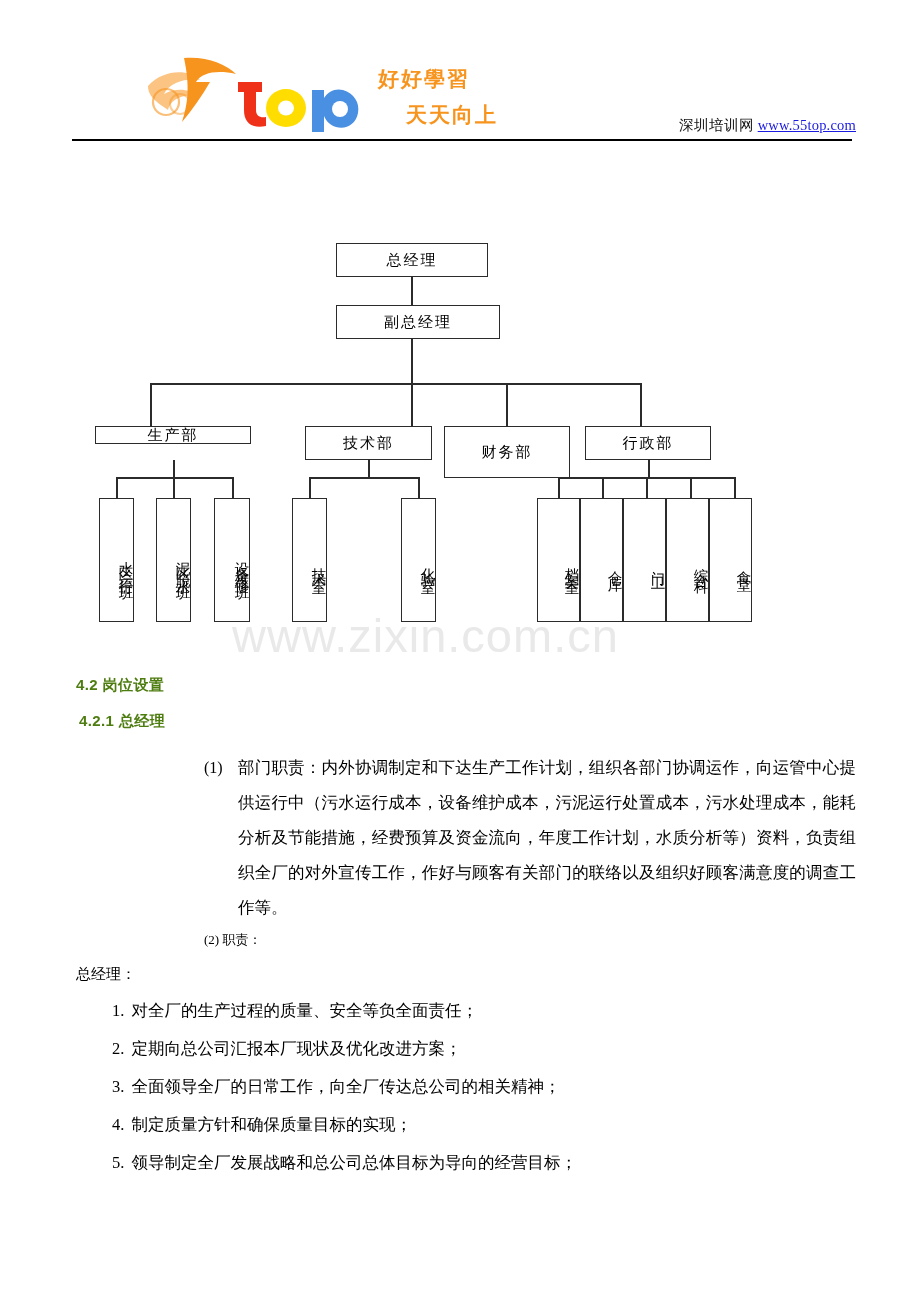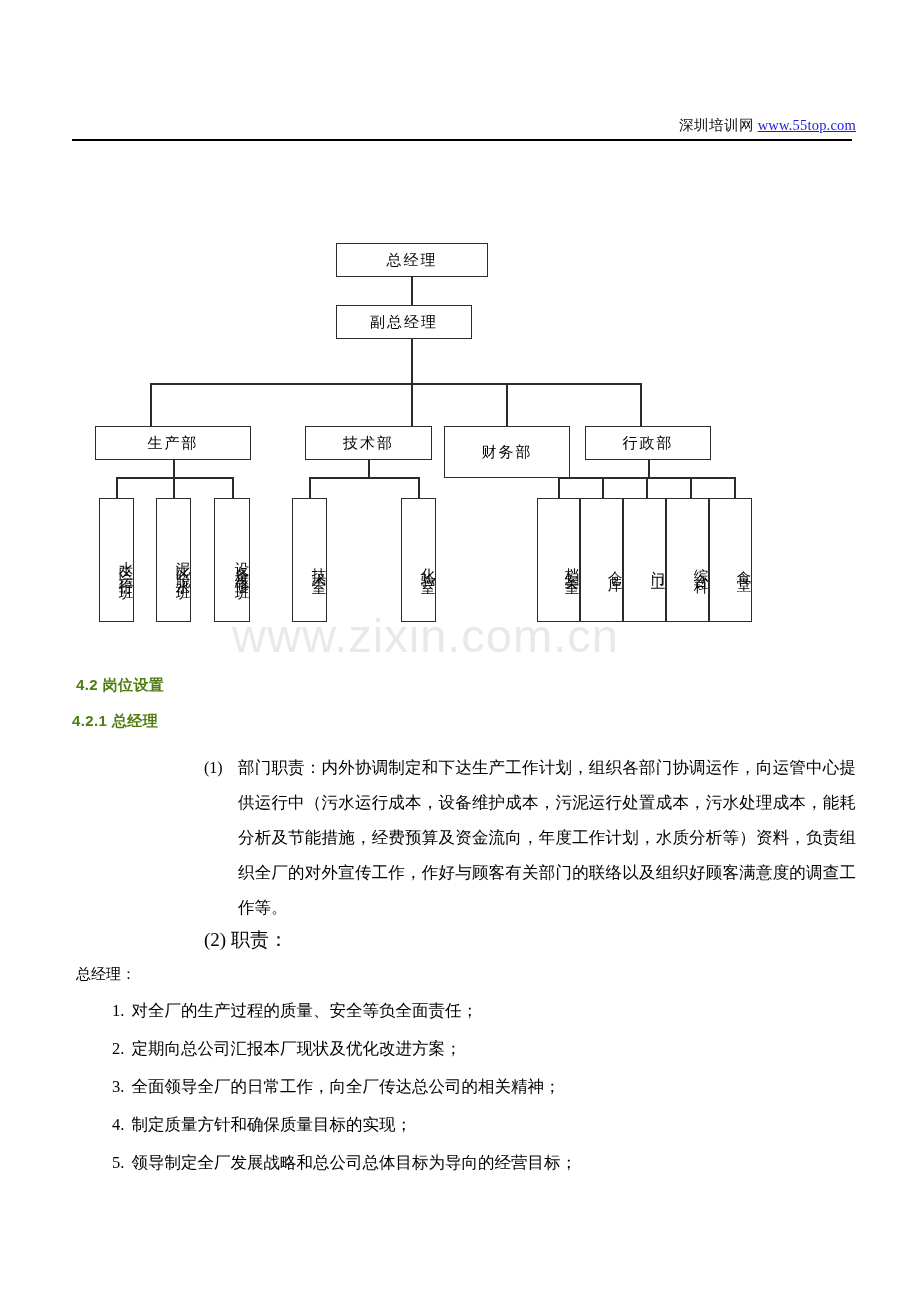--- a/index.html
+++ b/index.html
@@ -126,21 +126,21 @@
   }
   h3.heading {
     margin: 0;
     font-family: "Liberation Sans", "DejaVu Sans", sans-serif;
     font-weight: bold;
     font-size: 15px;
     color: #4d7c0f;
     letter-spacing: .4px;
   }
   #h-4-2 { position: absolute; left: 76px; top: 16px; }
-  #h-4-2-1 { position: absolute; left: 72px; top: 52px; }
+  #h-4-2-1 { position: absolute; left: 79px; top: 52px; }
 
   .para-block {
     position: absolute;
     left: 204px;
     top: 90px;
     width: 652px;
   }
   .para-row {
     display: flex;
     align-items: flex-start;
@@ -156,21 +156,21 @@
     flex: 1 1 auto;
     text-align: justify;
     text-justify: inter-character;
     letter-spacing: 0px;
   }
 
   #resp-label {
     position: absolute;
     left: 204px;
     top: 262px;
-    font-size: 19px;
+    font-size: 13px;
     line-height: 35px;
   }
   #role-label {
     position: absolute;
     left: 76px;
     top: 297px;
     font-size: 15px;
     line-height: 35px;
   }
   #duty-list {
@@ -189,50 +189,68 @@
   }
   #duty-list li .num { margin-right: 3px; }
 </style>
 </head>
 <body>
 
 <div id="page">
 
   <div id="header">
 
+    <div class="logo-wrap">
+      <svg class="logo-svg" width="420" height="80" viewBox="0 0 420 80">
+
+        <path d="M8 34 C22 18, 48 16, 60 28 C46 26, 30 30, 24 42 C34 36, 50 36, 56 44 C42 42, 30 48, 28 58 C20 52, 8 46, 8 34 Z" fill="#F7941E" opacity="0.55"></path>
+        <circle cx="26" cy="50" r="13" fill="none" stroke="#F7941E" stroke-width="2.2" opacity="0.6"></circle>
+        <circle cx="40" cy="52" r="10" fill="none" stroke="#F7941E" stroke-width="2" opacity="0.45"></circle>
+        <path d="M44 6 C66 4, 86 12, 96 22 C78 18, 62 20, 56 30 L70 30 C62 44, 52 58, 42 70 C48 52, 50 34, 44 6 Z" fill="#F7941E"></path>
+
+        <path d="M98 30 L122 30 L122 40 L116 40 L116 58 C116 64 120 66 126 65 L126 74 C112 77 104 71 104 58 L104 40 L98 40 Z" fill="#F0311A"></path>
+        <ellipse cx="146" cy="56" rx="20" ry="19" fill="#FFDD00"></ellipse>
+        <ellipse cx="146" cy="56" rx="8" ry="7.5" fill="#ffffff"></ellipse>
+        <path d="M172 38 L184 38 L184 46 C188 39 196 36 203 38 C214 41 220 51 218 61 C216 72 206 78 196 75 C190 73 186 69 184 64 L184 80 L172 80 Z" fill="#4A90E2"></path>
+        <ellipse cx="200" cy="57" rx="8" ry="8" fill="#ffffff"></ellipse>
+
+        <text x="238" y="34" font-family="'DejaVu Sans', sans-serif" font-size="21" font-weight="bold" fill="#F7941E" letter-spacing="2">好好學習</text>
+        <text x="266" y="70" font-family="'DejaVu Sans', sans-serif" font-size="21" font-weight="bold" fill="#F7941E" letter-spacing="2">天天向上</text>
+      </svg>
+    </div>
 
     <div class="header-right">
       <span class="header-site">深圳培训网</span>
       <a class="header-link" href="#">www.55top.com</a>
     </div>
 
     <div id="header-rule"></div>
   </div>
 
   <div id="watermark">www.zixin.com.cn</div>
 
   <div id="chart">
 
     <div class="node" style="left:336px; top:243px; width:152px; height:34px;">
       <span>总经理</span>
     </div>
     <div class="connector conn-v" style="left:411px; top:277px; width:1.5px; height:28px;"></div>
 
-    <div class="node" style="left:336px; top:305px; width:136px; height:34px;">
+    <div class="node" style="left:336px; top:305px; width:164px; height:34px;">
       <span>副总经理</span>
     </div>
     <div class="connector conn-v" style="left:411px; top:339px; width:1.5px; height:45px;"></div>
 
     <div class="connector conn-h" style="left:150px; top:383px; width:490px; height:1.5px;"></div>
     <div class="connector conn-v" style="left:150px; top:383px; width:1.5px; height:43px;"></div>
     <div class="connector conn-v" style="left:411px; top:383px; width:1.5px; height:43px;"></div>
     <div class="connector conn-v" style="left:506px; top:383px; width:1.5px; height:43px;"></div>
     <div class="connector conn-v" style="left:640px; top:383px; width:1.5px; height:43px;"></div>
 
-    <div class="node" style="left:95px; top:426px; width:156px; height:34px;">
+    <div class="node" style="left:95px; top:426px; width:156px; height:18px;">
       <span>生产部</span>
     </div>
     <div class="node" style="left:305px; top:426px; width:127px; height:34px;">
       <span>技术部</span>
     </div>
     <div class="node" style="left:444px; top:426px; width:126px; height:52px;">
       <span>财务部</span>
     </div>
     <div class="node" style="left:585px; top:426px; width:126px; height:34px;">
       <span>行政部</span>

